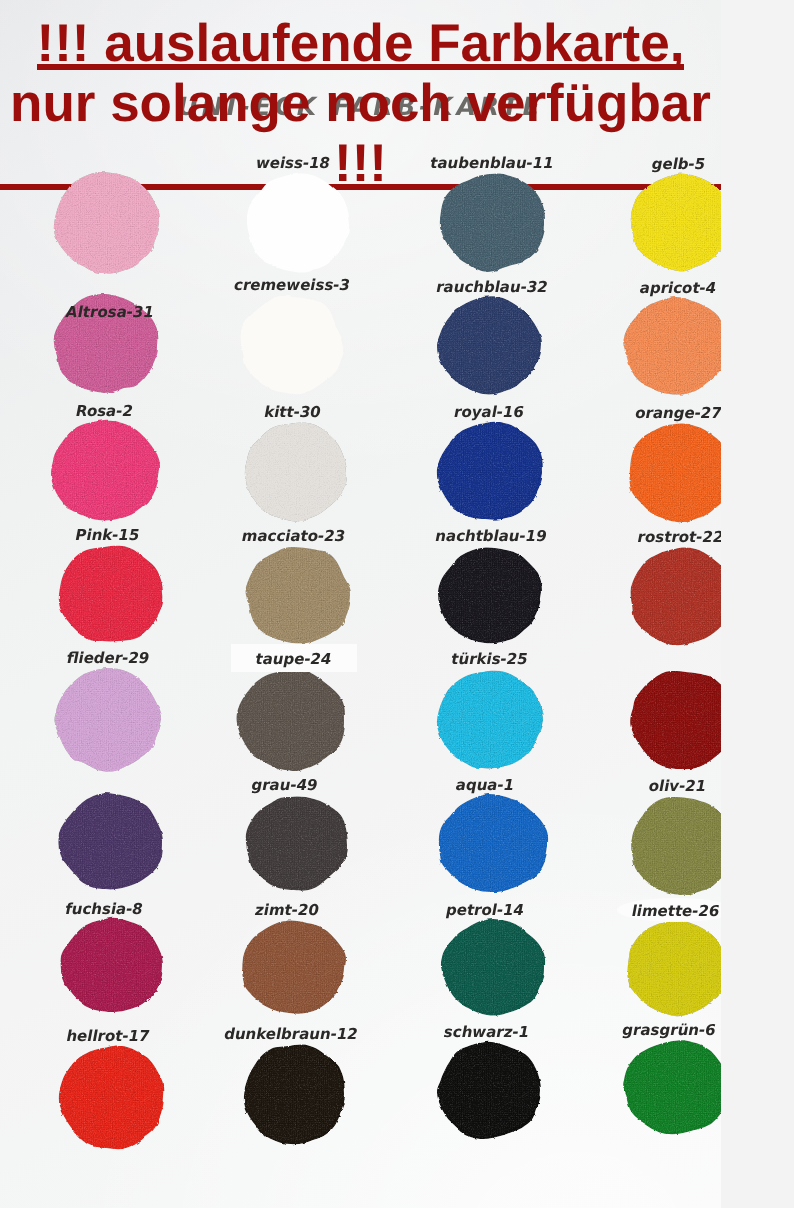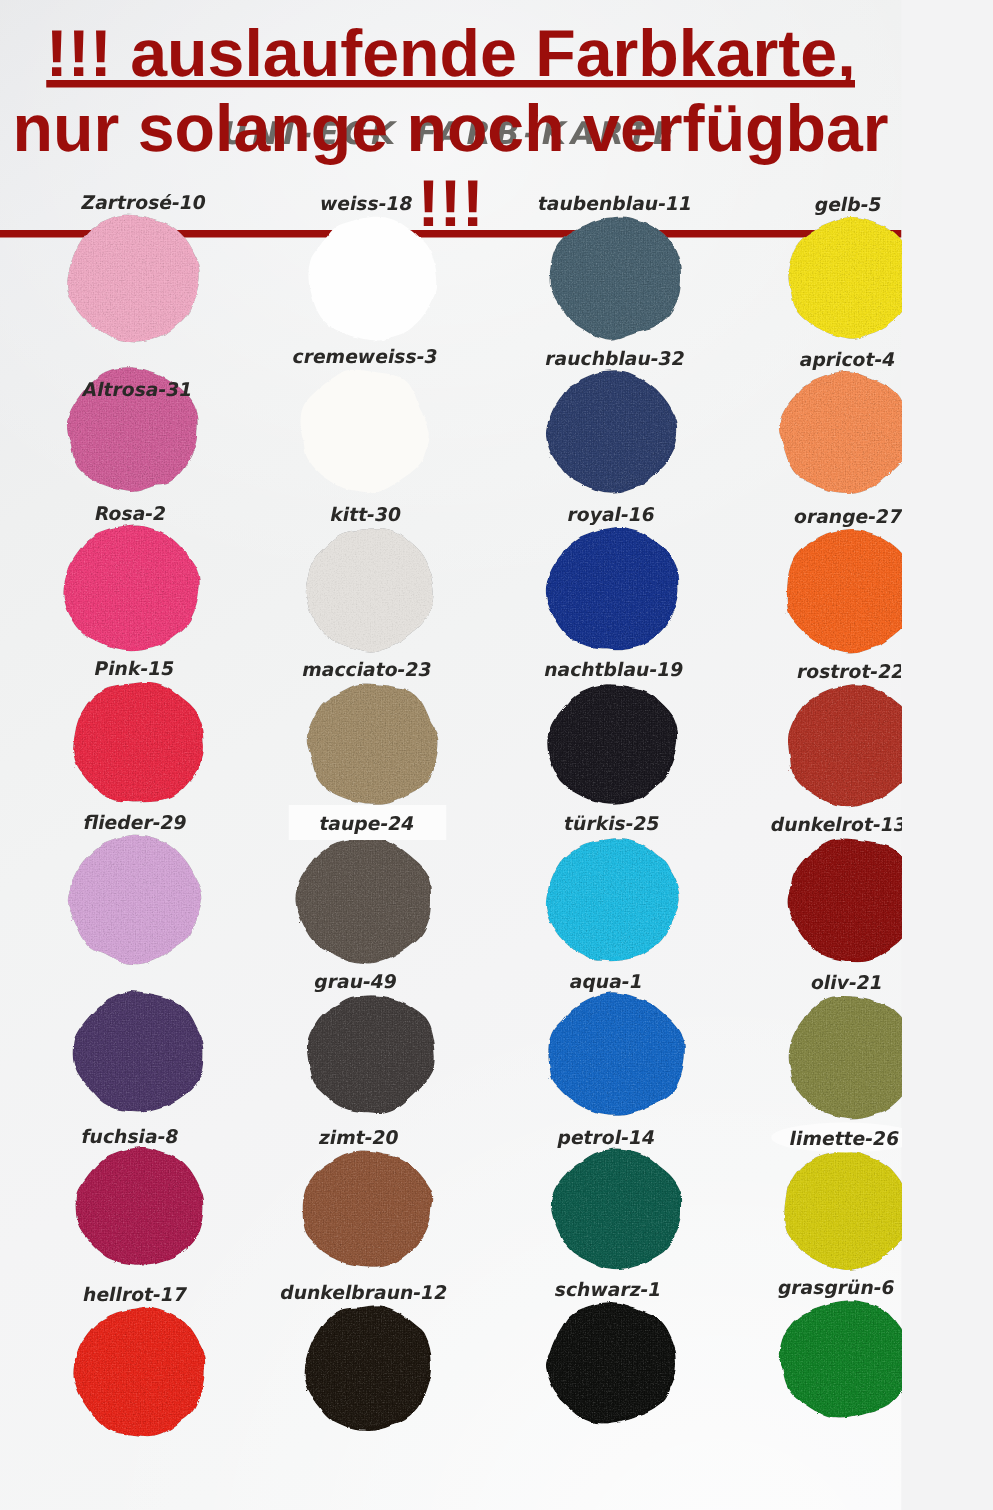--- a/index.html
+++ b/index.html
@@ -92,21 +92,20 @@
         <rect width="1" height="1" fill="#ffffff" fill-opacity="0.06"></rect>
         <rect x="1" y="1" width="1" height="1" fill="#000000" fill-opacity="0.05"></rect>
       </pattern>
       <pattern id="twillL" width="2" height="2" patternUnits="userSpaceOnUse">
         <rect width="1" height="1" fill="#ffffff" fill-opacity="0.018"></rect>
         <rect x="1" y="1" width="1" height="1" fill="#000000" fill-opacity="0.014"></rect>
       </pattern>
     </defs>
   </svg>
   <div class="grid" id="grid">
-      <div class="labwrap" style="left: 15px; top: 152px;"><div class="lab">Zartrosé-10</div></div>
       <svg class="sw" viewBox="0 0 106 102" width="106" height="102" style="left: 54px; top: 171px; width: 106px; height: 102px;">
         <path d="M105 48C105 55 102 65 99 72C96 80 92 84 86 89C81 94 75 97 68 99C61 101 55 102 48 101C41 101 36 99 30 95C23 92 17 87 11 81C6 75 2 70 0 63C -2 56 -1 50 1 42C3 34 7 24 12 18C16 12 18 11 24 7C30 4 36 1 44 0C52 -0 62 1 70 4C78 6 84 10 89 15C94 20 96 23 99 29C102 35 105 40 105 48Z" fill="#efa9c3" filter="url(#fabM)"></path>
         <path d="M105 48C105 55 102 65 99 72C96 80 92 84 86 89C81 94 75 97 68 99C61 101 55 102 48 101C41 101 36 99 30 95C23 92 17 87 11 81C6 75 2 70 0 63C -2 56 -1 50 1 42C3 34 7 24 12 18C16 12 18 11 24 7C30 4 36 1 44 0C52 -0 62 1 70 4C78 6 84 10 89 15C94 20 96 23 99 29C102 35 105 40 105 48Z" fill="url(#twill)" transform="translate(53,51) scale(0.965) translate(-53,-51)"></path>
       </svg>
       <div class="labwrap" style="left: 193px; top: 153px;"><div class="lab">weiss-18</div></div>
       <svg class="sw" viewBox="0 0 104 100" width="104" height="100" style="left: 246px; top: 172px; width: 104px; height: 100px;">
         <path d="M103 53C103 60 102 61 99 67C96 74 91 82 85 87C80 93 73 95 66 97C60 100 56 100 48 99C41 98 32 96 25 92C18 89 14 86 10 81C6 75 4 69 2 61C0 54 -1 45 1 38C2 31 7 27 11 21C16 16 17 12 23 8C30 5 40 2 49 1C57 -0 62 1 68 3C75 6 79 9 85 14C90 19 95 21 98 29C101 36 103 46 103 53Z" fill="#fefefe" filter="url(#fabXL)"></path>
         <path d="" transform="translate(52,50) scale(0.965) translate(-52,-50)"></path>
       </svg>
       <div class="labwrap" style="left: 392px; top: 153px;"><div class="lab">taubenblau-11</div></div>
@@ -187,21 +186,20 @@
       <div class="labwrap" style="left: 193.5px; top: 649px;"><div class="labbg" style="width: 126px; height: 28px; margin-top: -1px;"></div><div class="lab">taupe-24</div></div>
       <svg class="sw" viewBox="0 0 108 102" width="108" height="102" style="left: 237px; top: 668px; width: 108px; height: 102px;">
         <path d="M107 50C107 57 107 64 104 71C101 78 98 82 91 87C85 92 75 98 67 100C59 103 55 102 47 101C39 100 31 96 25 92C18 89 15 86 10 80C6 74 2 66 -0 59C -2 51 -2 47 0 40C2 33 6 27 11 21C15 15 21 10 27 7C33 4 39 3 46 2C53 1 59 -1 67 1C75 4 84 11 90 16C97 22 101 25 104 31C107 37 107 42 107 50Z" fill="#5d544c" filter="url(#fab)"></path>
         <path d="M107 50C107 57 107 64 104 71C101 78 98 82 91 87C85 92 75 98 67 100C59 103 55 102 47 101C39 100 31 96 25 92C18 89 15 86 10 80C6 74 2 66 -0 59C -2 51 -2 47 0 40C2 33 6 27 11 21C15 15 21 10 27 7C33 4 39 3 46 2C53 1 59 -1 67 1C75 4 84 11 90 16C97 22 101 25 104 31C107 37 107 42 107 50Z" fill="url(#twill)" transform="translate(54,51) scale(0.965) translate(-54,-51)"></path>
       </svg>
       <div class="labwrap" style="left: 389.5px; top: 649px;"><div class="lab">türkis-25</div></div>
       <svg class="sw" viewBox="0 0 105 100" width="105" height="100" style="left: 437px; top: 668px; width: 105px; height: 100px;">
         <path d="M106 51C105 59 101 65 98 72C95 79 93 82 88 87C82 91 76 95 68 97C60 99 51 100 44 99C37 99 35 99 29 95C23 92 15 86 10 80C5 74 2 68 0 61C -2 54 -1 49 1 41C3 34 6 27 10 21C15 15 20 11 26 8C32 5 37 4 44 3C51 2 59 1 67 3C74 5 82 10 87 15C93 19 95 20 98 27C102 33 106 42 106 51Z" fill="#1cbbe3" filter="url(#fab)"></path>
         <path d="M106 51C105 59 101 65 98 72C95 79 93 82 88 87C82 91 76 95 68 97C60 99 51 100 44 99C37 99 35 99 29 95C23 92 15 86 10 80C5 74 2 68 0 61C -2 54 -1 49 1 41C3 34 6 27 10 21C15 15 20 11 26 8C32 5 37 4 44 3C51 2 59 1 67 3C74 5 82 10 87 15C93 19 95 20 98 27C102 33 106 42 106 51Z" fill="url(#twill)" transform="translate(52.5,50) scale(0.965) translate(-52.5,-50)"></path>
       </svg>
-      <div class="labwrap" style="left: 571px; top: 650px;"><div class="lab">dunkelrot-13</div></div>
       <svg class="sw" viewBox="0 0 104 99" width="104" height="99" style="left: 630px; top: 669px; width: 104px; height: 99px;">
         <path d="M105 50C104 58 100 65 97 71C94 77 93 79 88 84C83 88 76 94 68 97C61 100 53 99 45 99C38 98 33 97 27 94C21 90 17 86 12 80C7 73 2 65 0 57C -2 50 0 44 2 38C3 32 3 29 8 23C12 17 20 10 26 6C33 2 35 1 43 1C51 1 63 3 70 4C78 6 81 6 86 11C91 15 96 21 99 28C103 35 105 43 105 50Z" fill="#8b0d0b" filter="url(#fab)"></path>
         <path d="M105 50C104 58 100 65 97 71C94 77 93 79 88 84C83 88 76 94 68 97C61 100 53 99 45 99C38 98 33 97 27 94C21 90 17 86 12 80C7 73 2 65 0 57C -2 50 0 44 2 38C3 32 3 29 8 23C12 17 20 10 26 6C33 2 35 1 43 1C51 1 63 3 70 4C78 6 81 6 86 11C91 15 96 21 99 28C103 35 105 43 105 50Z" fill="url(#twill)" transform="translate(52,49.5) scale(0.965) translate(-52,-49.5)"></path>
       </svg>
       <svg class="sw" viewBox="0 0 105 95" width="105" height="95" style="left: 58px; top: 793px; width: 105px; height: 95px;">
         <path d="M104 46C104 53 104 62 101 69C97 76 91 81 85 85C79 89 74 91 67 93C60 95 53 96 46 95C39 95 33 94 27 90C21 87 17 81 12 76C7 70 3 66 1 59C -1 53 -1 46 0 39C2 32 6 27 11 21C16 15 22 9 28 5C34 2 38 -0 45 -1C53 -1 62 1 70 3C77 5 82 8 88 12C93 17 96 24 99 30C102 36 103 38 104 46Z" fill="#4a3566" filter="url(#fab)"></path>
         <path d="M104 46C104 53 104 62 101 69C97 76 91 81 85 85C79 89 74 91 67 93C60 95 53 96 46 95C39 95 33 94 27 90C21 87 17 81 12 76C7 70 3 66 1 59C -1 53 -1 46 0 39C2 32 6 27 11 21C16 15 22 9 28 5C34 2 38 -0 45 -1C53 -1 62 1 70 3C77 5 82 8 88 12C93 17 96 24 99 30C102 36 103 38 104 46Z" fill="url(#twill)" transform="translate(52.5,47.5) scale(0.965) translate(-52.5,-47.5)"></path>
       </svg>
       <div class="labwrap" style="left: 184.5px; top: 775px;"><div class="lab">grau-49</div></div>
       <svg class="sw" viewBox="0 0 102 96" width="102" height="96" style="left: 245px; top: 794px; width: 102px; height: 96px;">

